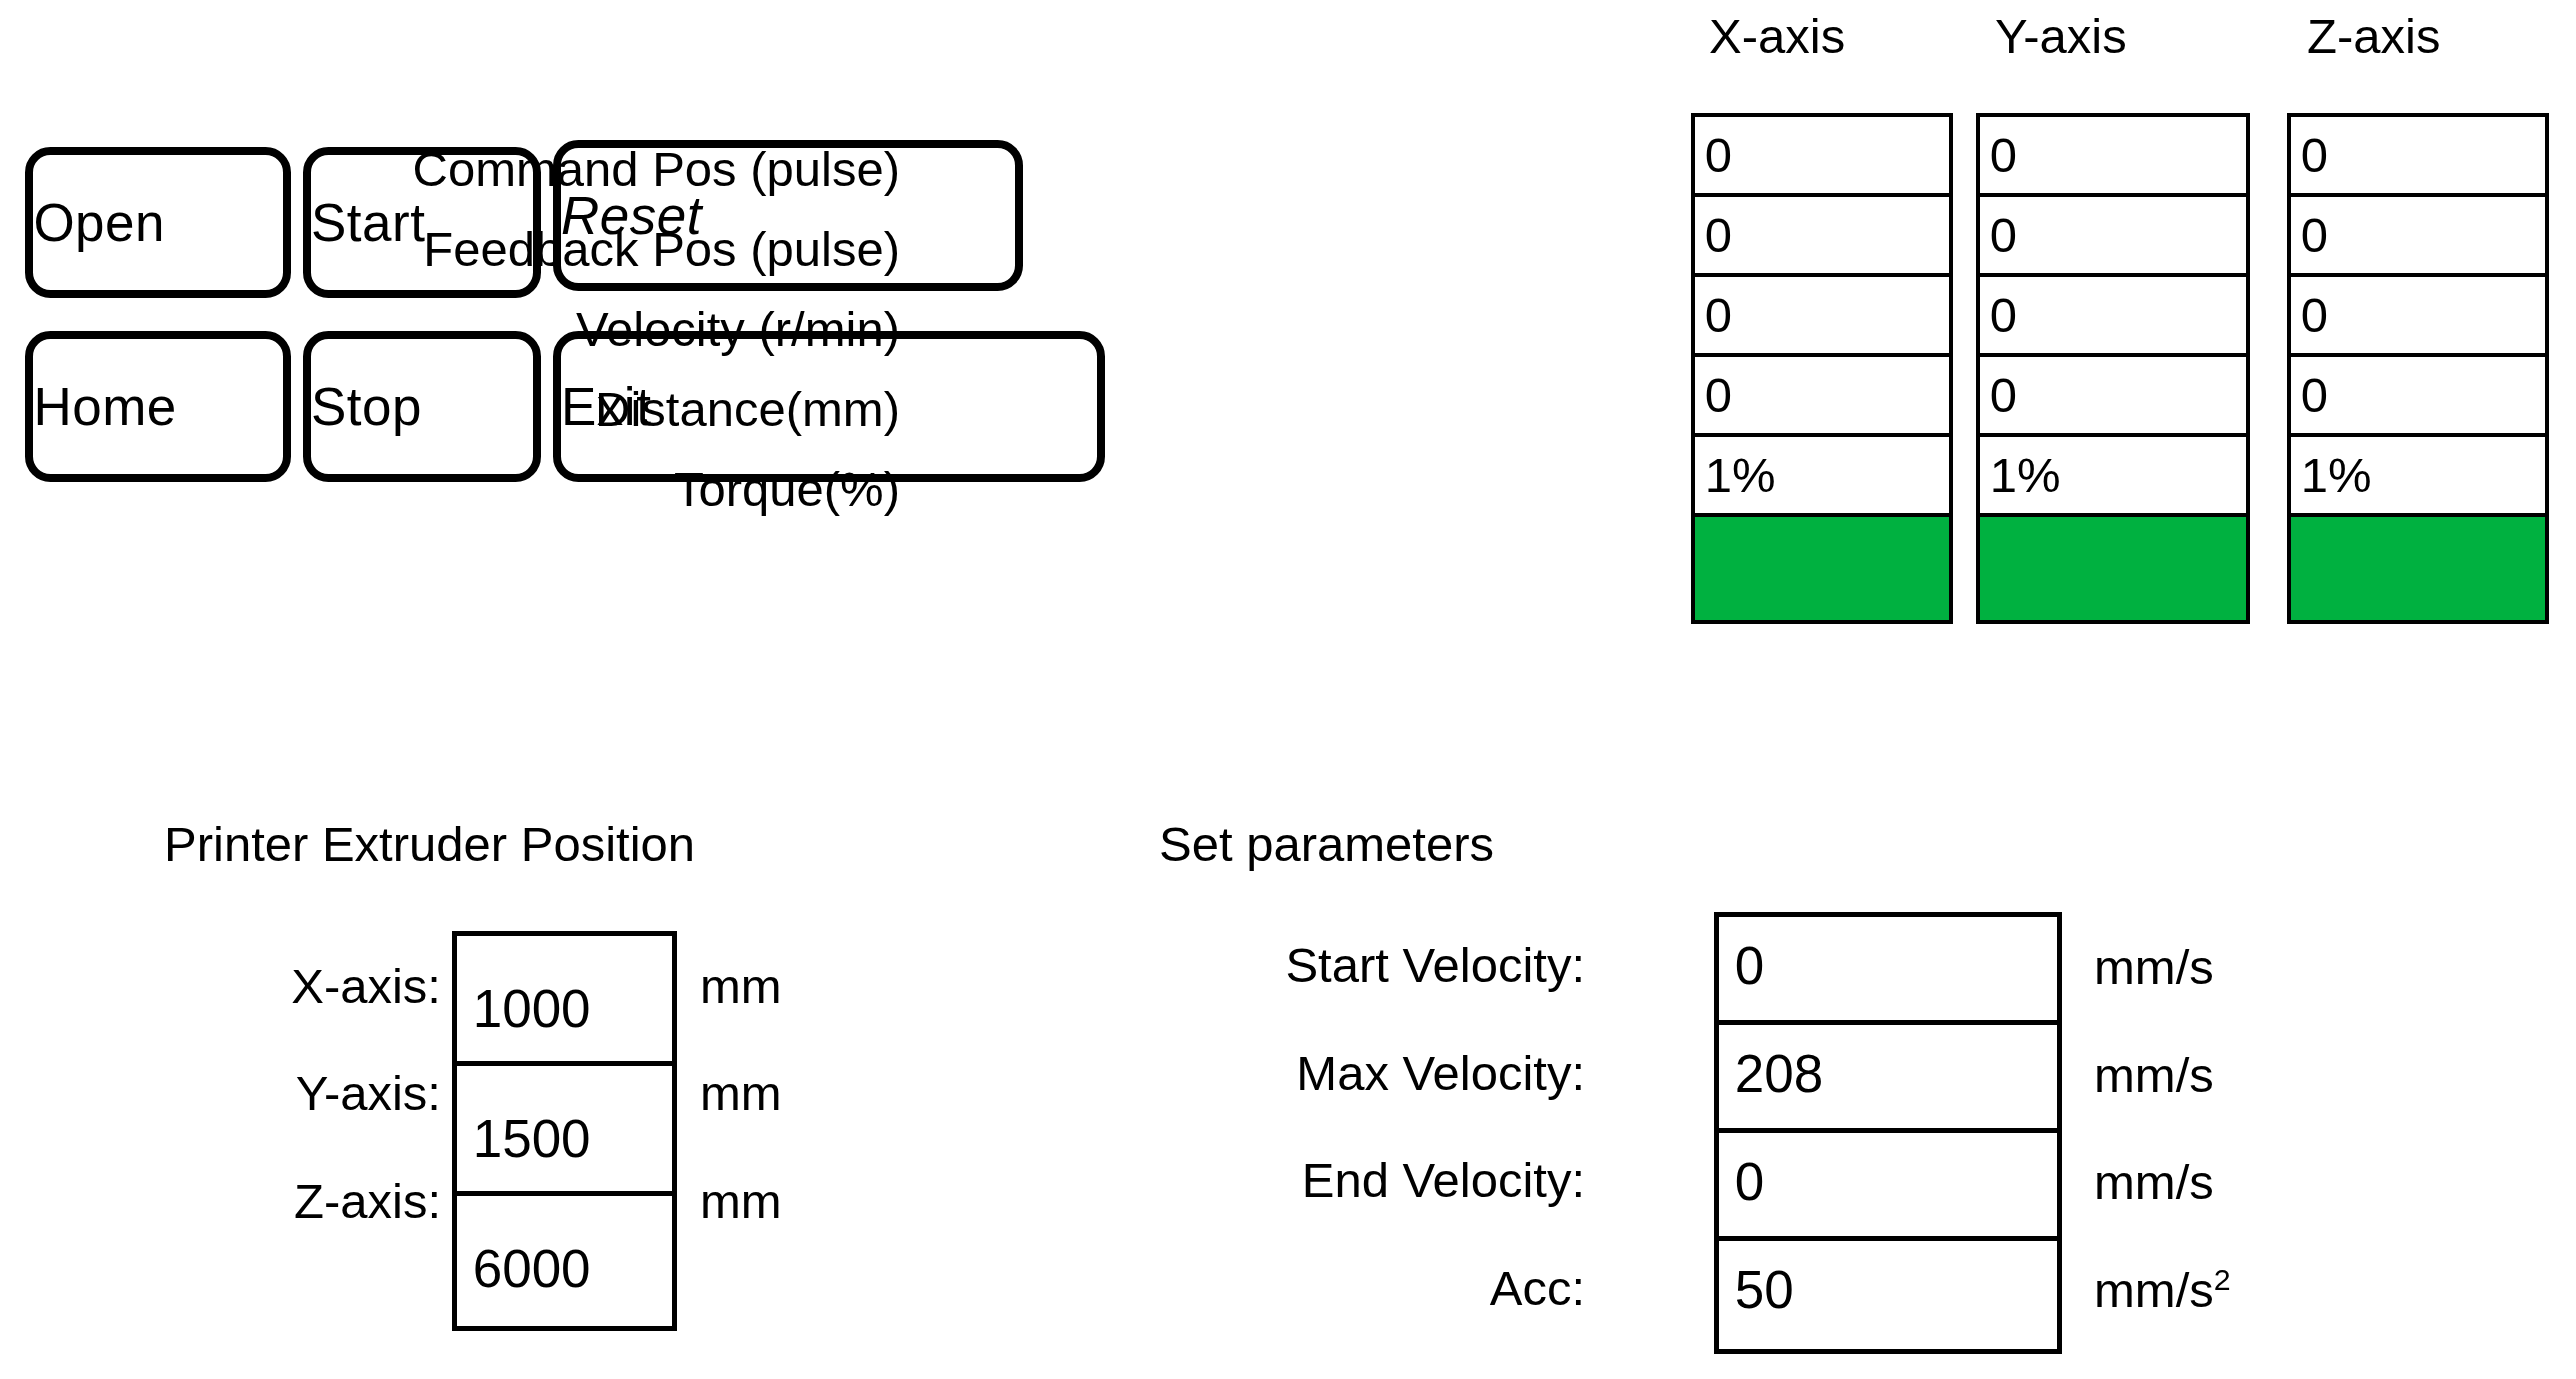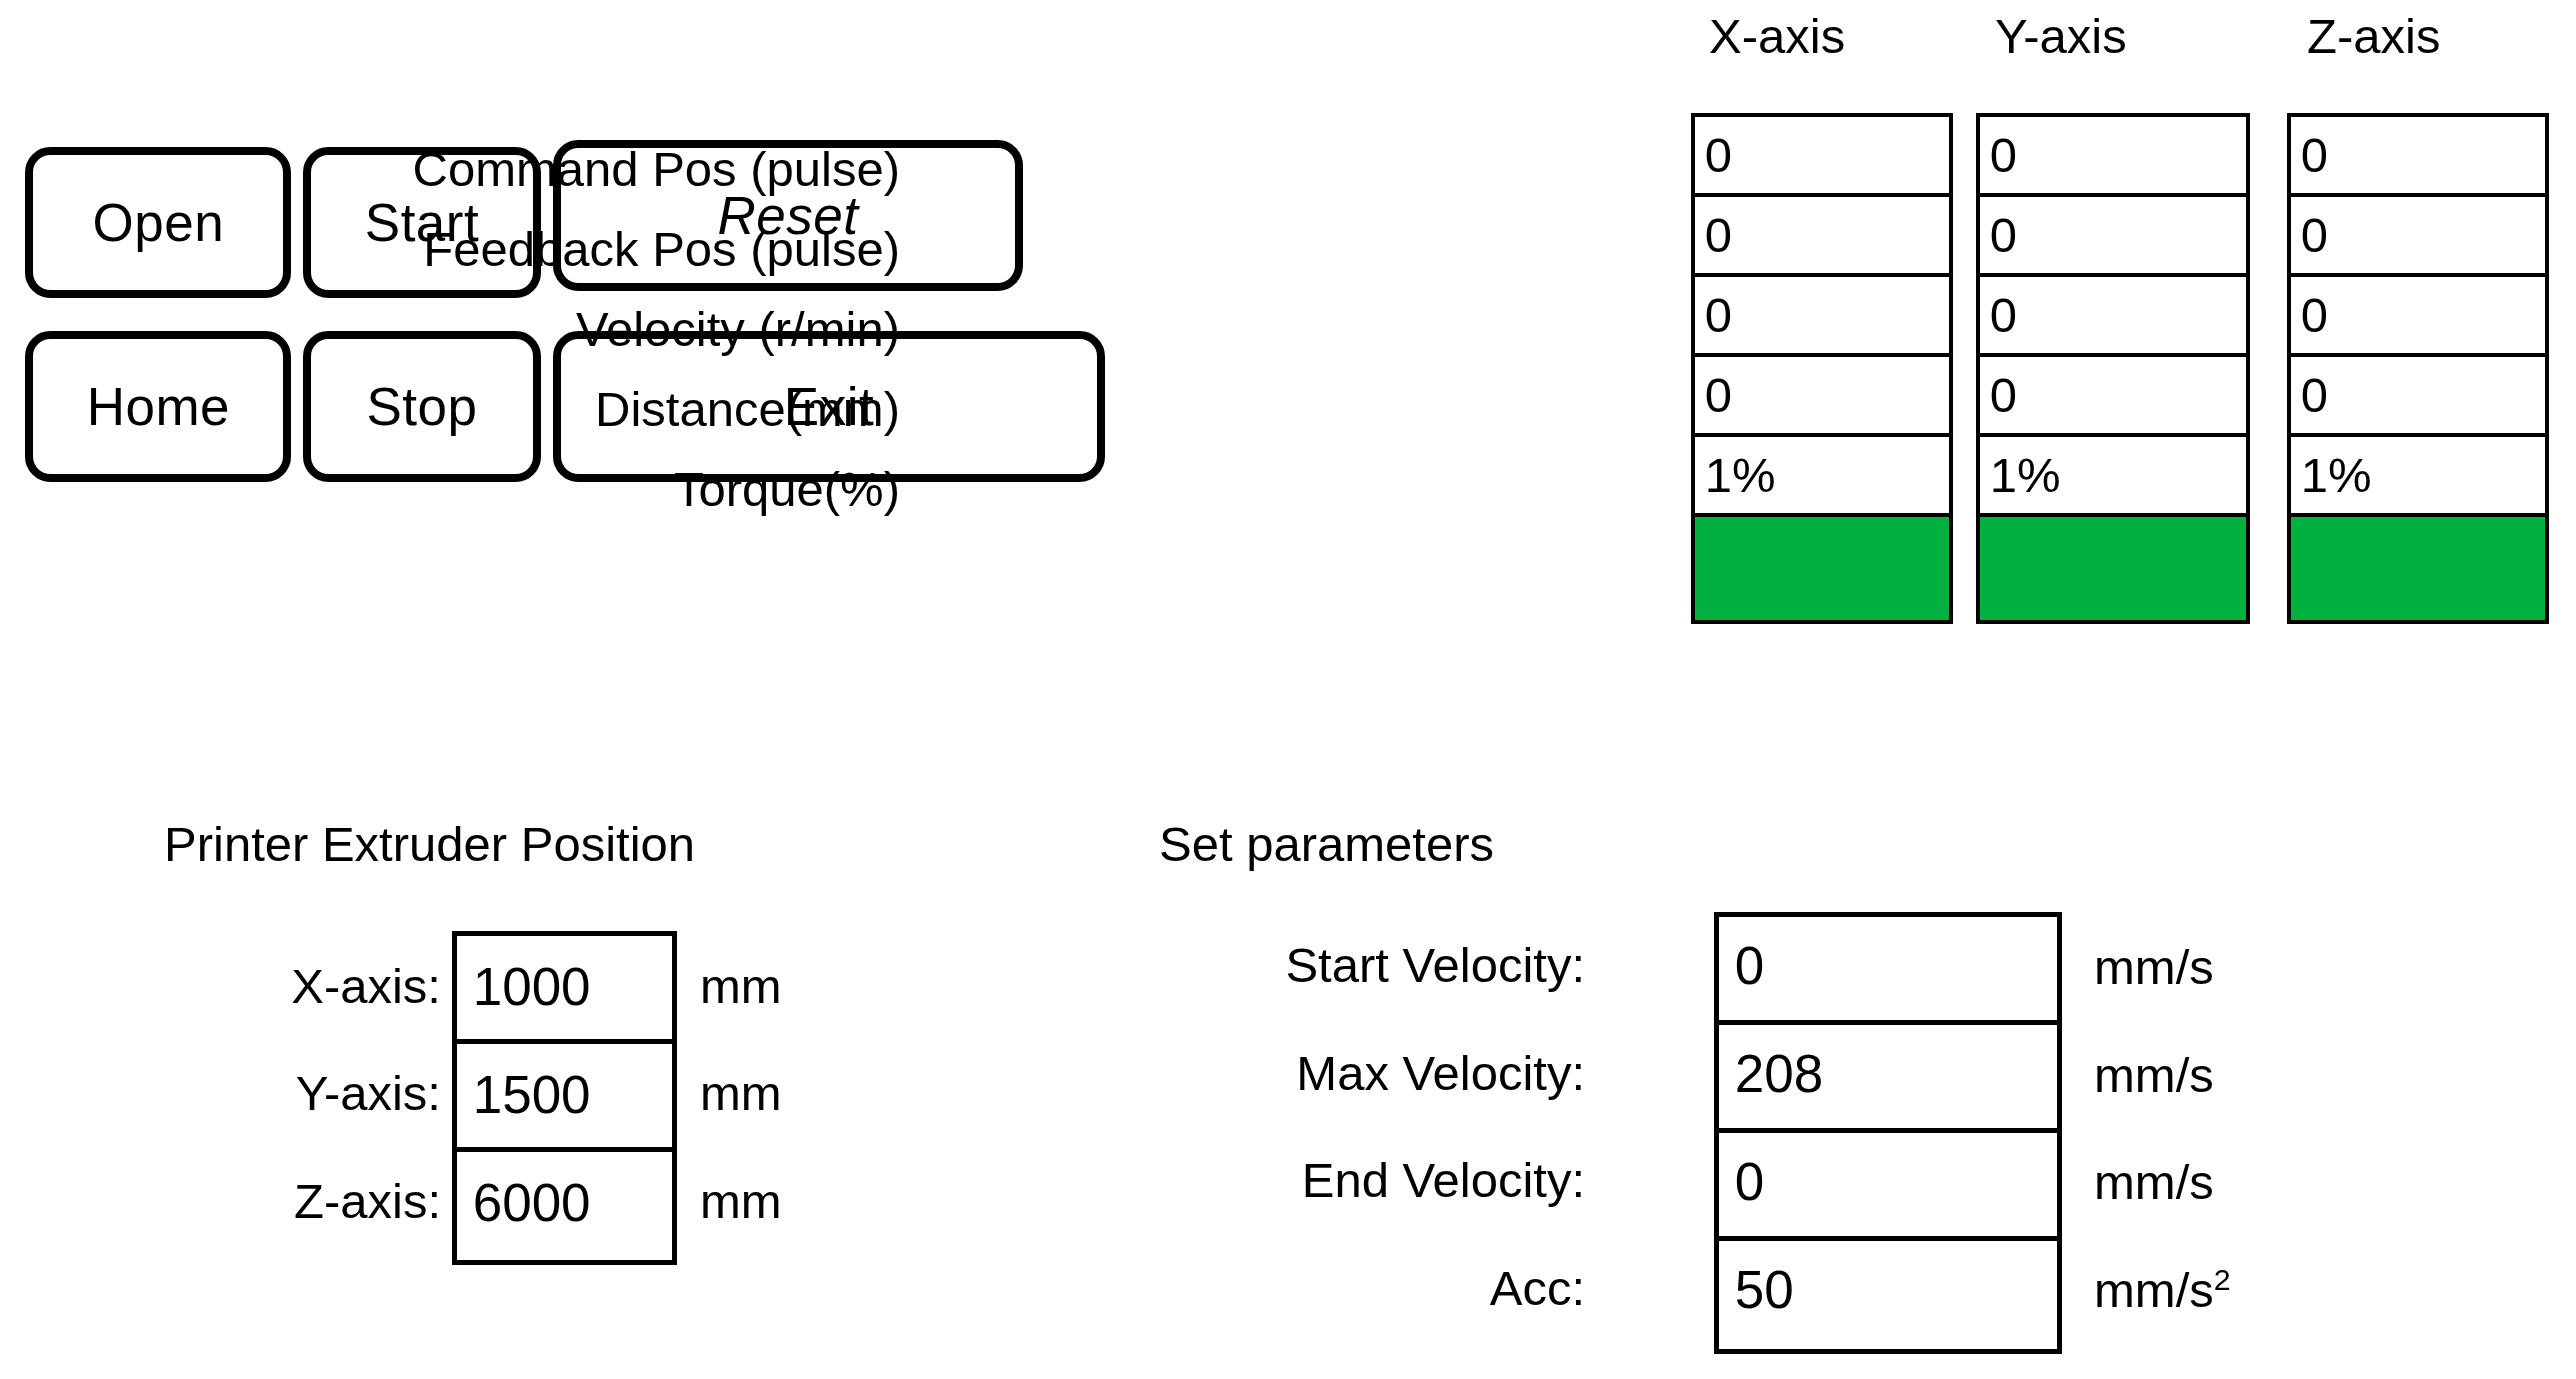--- a/index.html
+++ b/index.html
@@ -17,21 +17,20 @@
   }
 
   
   .btn {
     position: absolute;
     border: 8.8px solid #000000;
     border-radius: 25.4px;
     background: #ffffff;
     display: flex;
     align-items: center;
-    justify-content: center;
     box-sizing: border-box;
     font-size: 53px;
     line-height: 1;
     letter-spacing: 0.5px;
     cursor: pointer;
     user-select: none;
   }
   #btn-open  { left: 25.4px;  top: 147px; width: 266px; height: 151px; }
   #btn-start { left: 303px; top: 147px; width: 238px; height: 151px; }
   #btn-reset { left: 553px; top: 140px; width: 470px; height: 151px; font-style: italic; }
@@ -113,20 +112,21 @@
     box-sizing: border-box;
     background: #ffffff;
   }
   #extruder-box .pcell {
     height: 108px;
     box-sizing: border-box;
     border-bottom: 5.9px solid #000000;
     font-size: 53px;
     line-height: 1;
     padding: 23.5px 0 0 15.7px;
+    margin-top: 22px;
   }
   #extruder-box .pcell.last { border-bottom: none; }
   .ext-label-pos {
     position: absolute;
     width: 245px;
     text-align: right;
     left: 196px;
     font-size: 49px;
     line-height: 1;
     white-space: nowrap;

